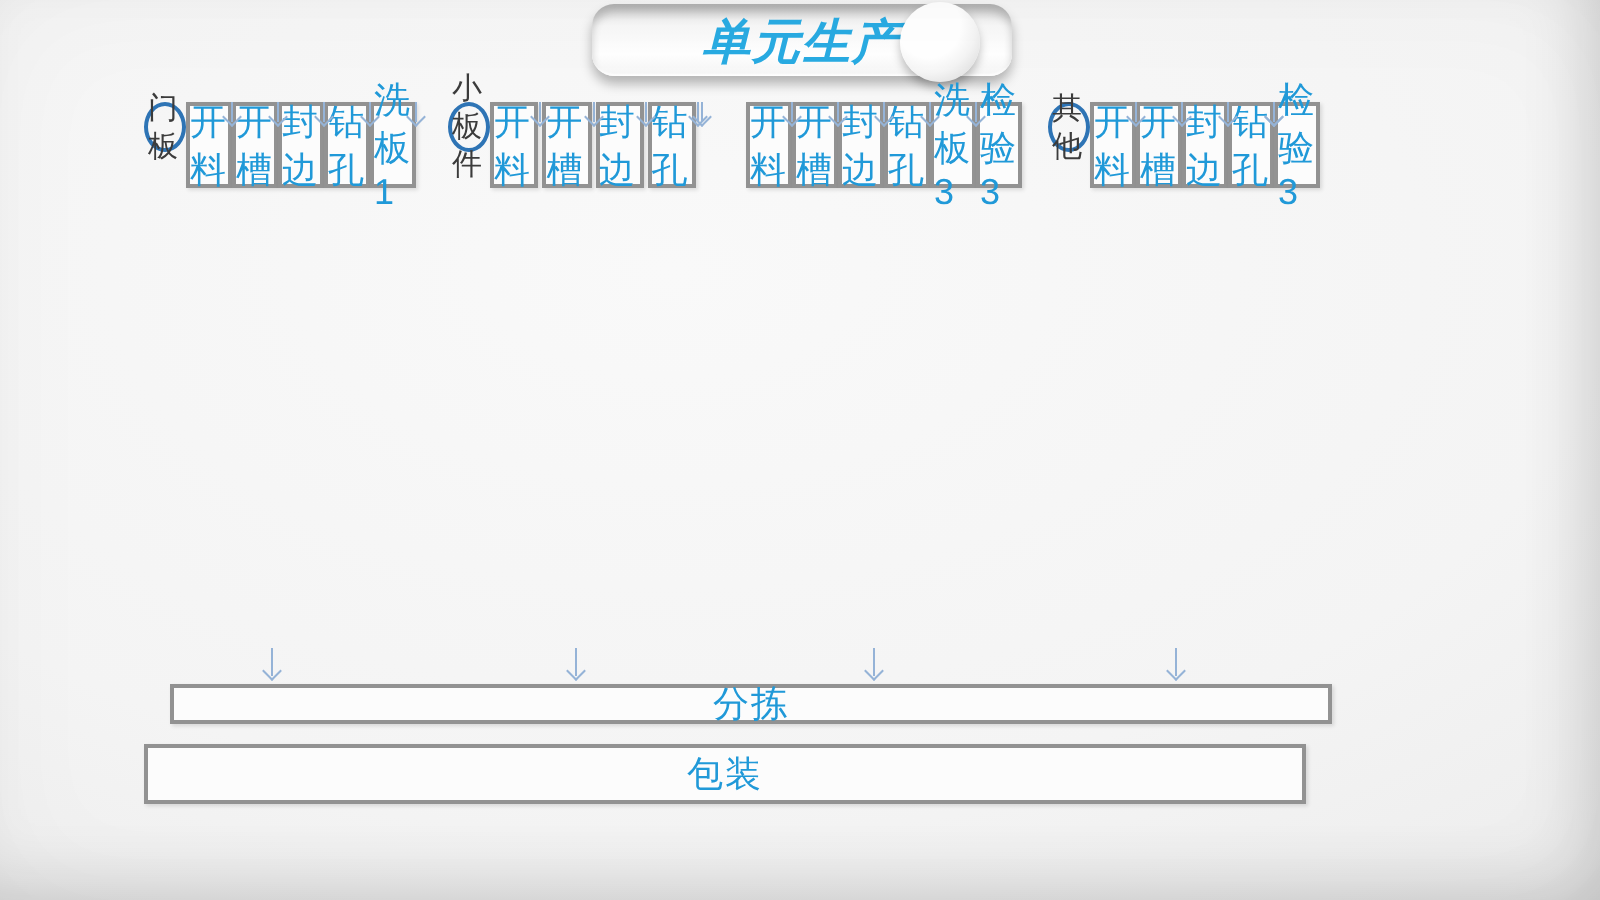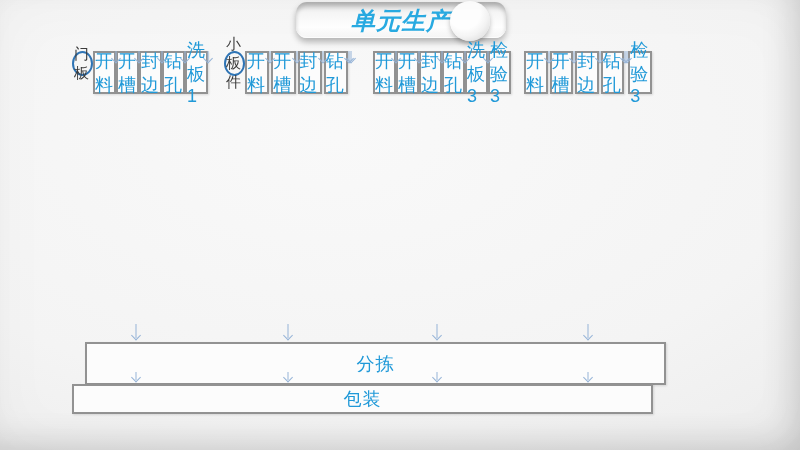--- a/index.html
+++ b/index.html
@@ -84,22 +84,22 @@
   }
   .merge-arrow{position:absolute;}
   .merge-arrow.row1{top:324px;height:17px;}
   .merge-arrow.row2{top:372px;height:11px;}
 
   
   .merge-box{
     position:absolute;left:72px;width:581px;
   }
   .merge-box .step-box{height:100%;}
-  .merge-box.sorting{top:342px;height:43px;padding-left:13px;}
-  .merge-box.packing{top:384px;height:30px;text-align:right;}
+  .merge-box.sorting{top:342px;height:20px;padding-left:13px;}
+  .merge-box.packing{top:372px;height:30px;text-align:right;}
 </style>
 </head>
 <body>
 
 <div class="stage">
 
 
   <div class="banner">
     <div class="banner-title">单元生产</div>
   </div>
@@ -140,20 +140,21 @@
     <div class="step-box">封边</div>
     <div class="arrow"></div>
     <div class="step-box">钻孔</div>
     <div class="arrow"></div>
     <div class="step-box">洗板3</div>
     <div class="arrow"></div>
     <div class="step-box">检验3</div>
   </div>
 
   <div class="flow-column" style="left:524px">
+    <div class="oval w2">其他</div>
     <div class="step-box">开料</div>
     <div class="arrow"></div>
     <div class="step-box">开槽</div>
     <div class="arrow"></div>
     <div class="step-box">封边</div>
     <div class="arrow"></div>
     <div class="step-box">钻孔</div>
     <div class="arrow"></div>
     <div class="arrow"></div>
     <div class="step-box">检验3</div>

